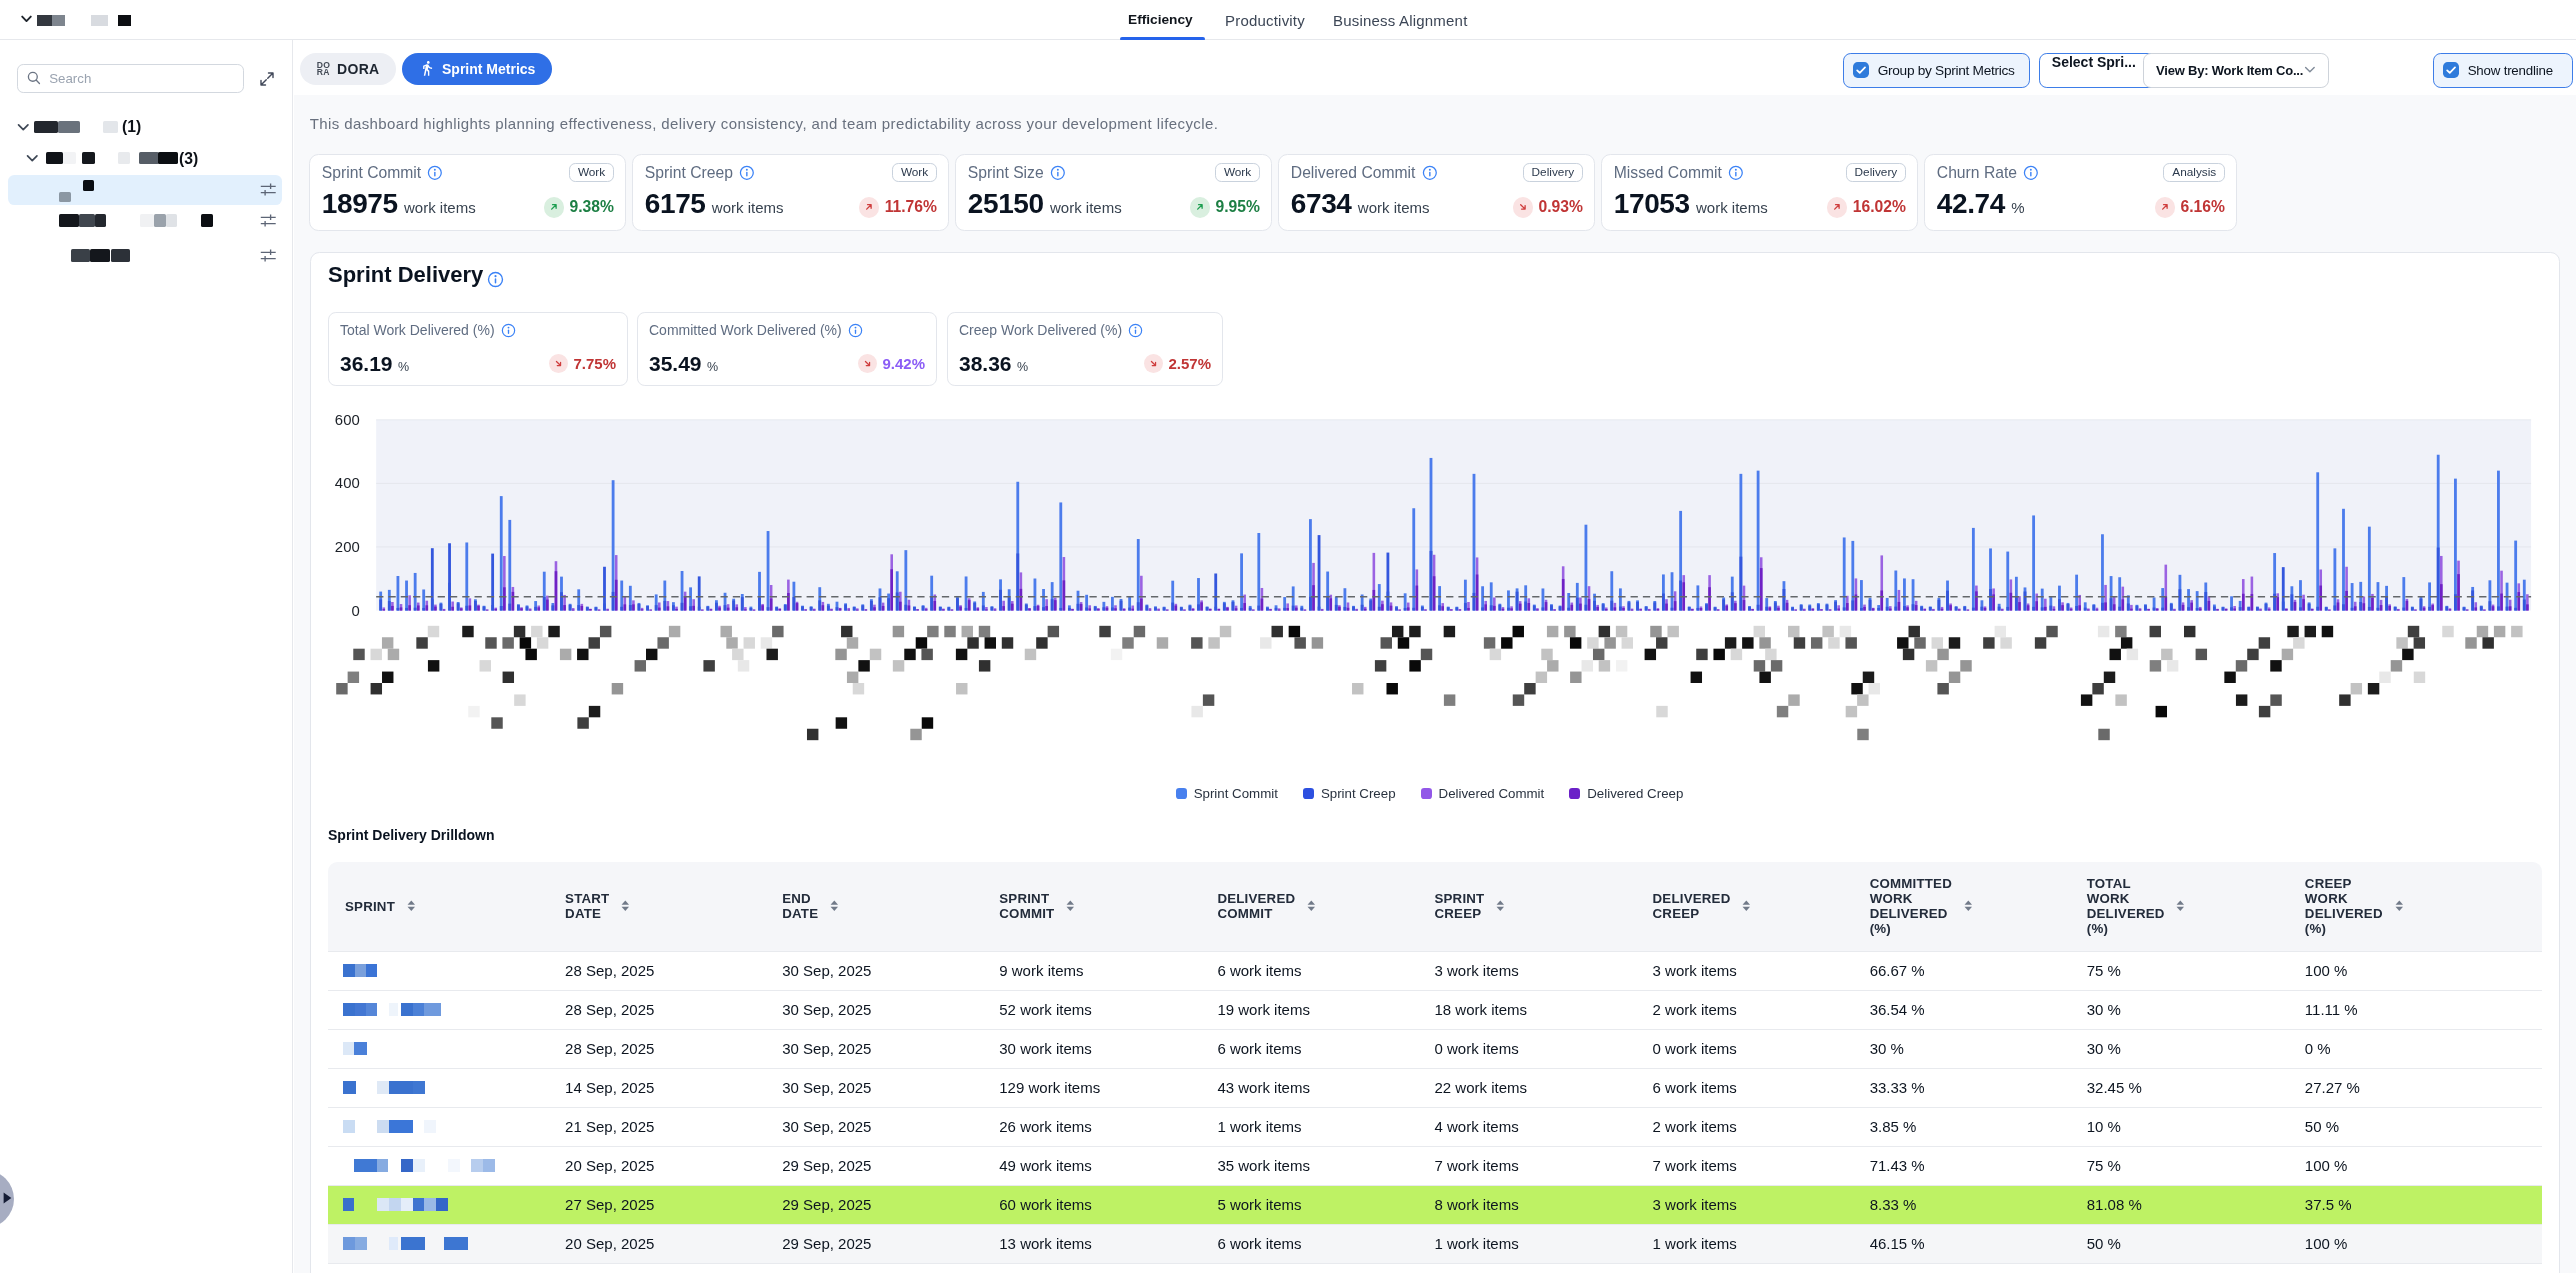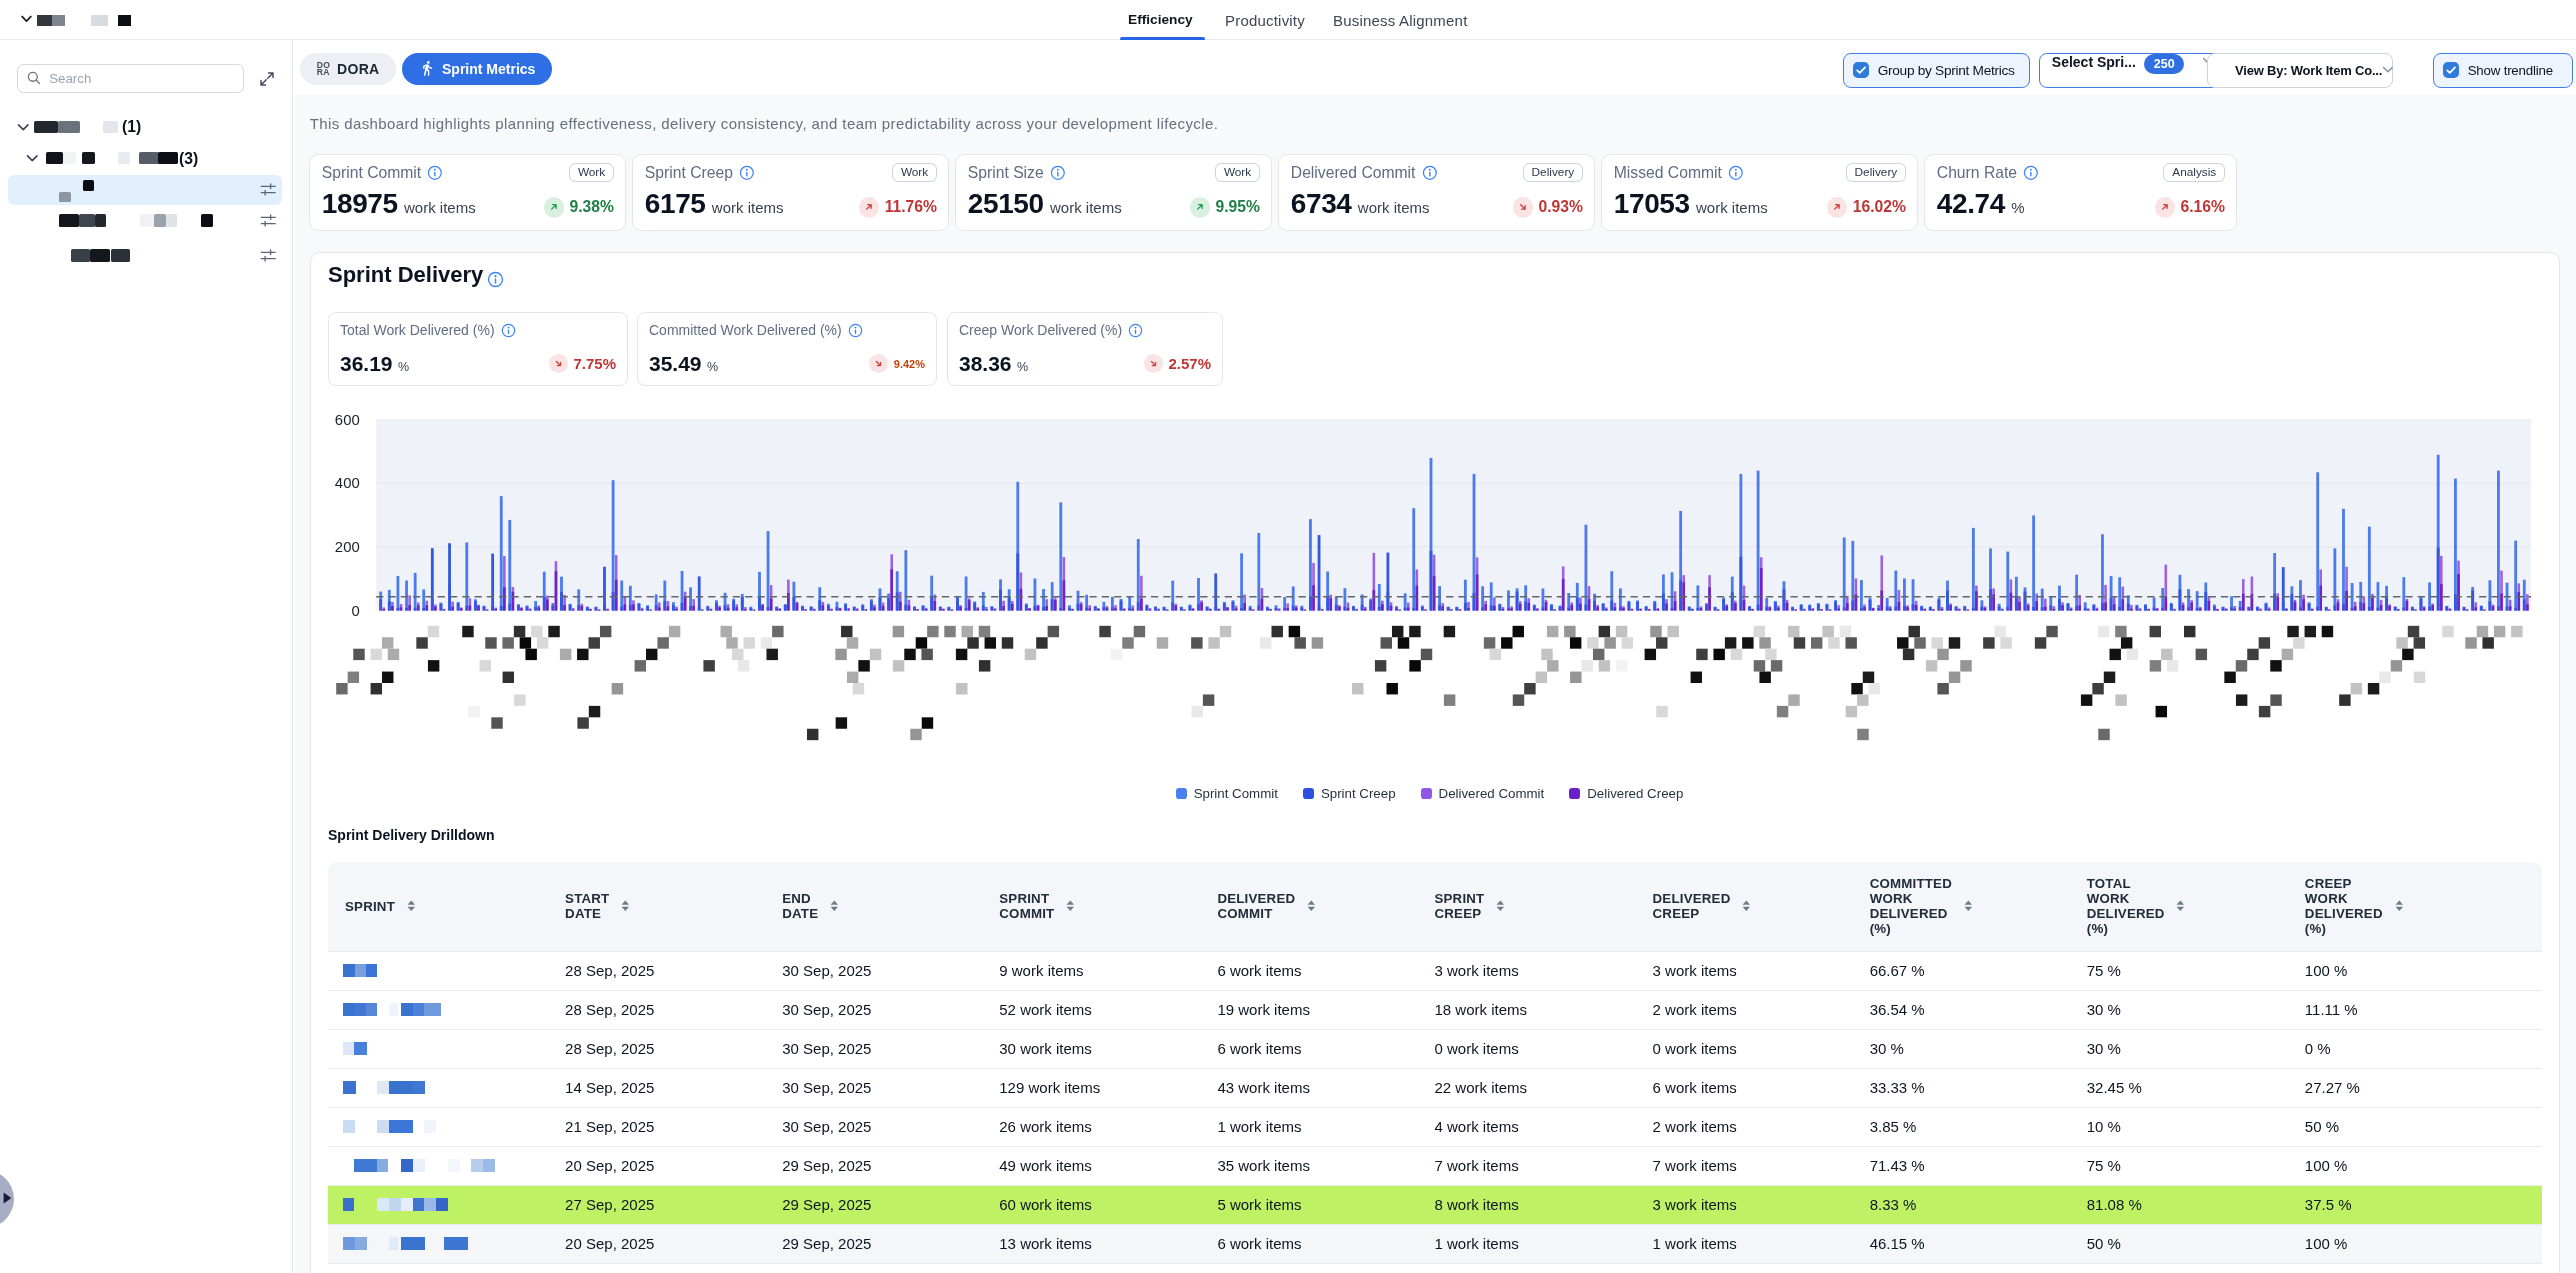--- a/index.html
+++ b/index.html
@@ -98,21 +98,21 @@
       </span>
     <span style="font-size:13.7px;font-weight:500;color:#0d1520;letter-spacing:-0.3px">Group by Sprint Metrics</span>
   </div>
   <div style="position:absolute;left:1745px;top:12.5px;width:188px;height:35px;border:1.6px solid #3d7de8;background:#fff;border-radius:7.8px;display:flex;align-items:flex-start;padding:0 11.8px">
     <span style="font-size:14px;font-weight:600;color:#0d1520">Select Spri...</span>
     <span style="margin-left:8.6px;height:20.4px;border-radius:10.2px;background:#2f6fe0;color:#fff;font-size:12.5px;font-weight:700;display:flex;align-items:center;padding:0 9.4px">250</span>
     <span style="margin-left:auto"><svg width="11.8" height="7.8" viewBox="0 0 15 10" fill="none">
           <path d="M2 2L7.5 7.5L13 2" stroke="#818b99" stroke-width="1.8" stroke-linecap="round" stroke-linejoin="round"></path>
         </svg></span>
   </div>
-  <div style="position:absolute;left:1913px;top:12.5px;width:186px;height:35px;border:1.2px solid #ced3da;background:#fff;border-radius:7.8px;display:flex;align-items:center;padding:0 27px">
+  <div style="position:absolute;left:1849px;top:12.5px;width:186px;height:35px;border:1.2px solid #ced3da;background:#fff;border-radius:7.8px;display:flex;align-items:center;padding:0 12px">
     <span style="font-size:13px;font-weight:600;color:#0d1520;letter-spacing:-0.2px;white-space:nowrap">View By: Work Item Co...</span>
     <span style="margin-left:auto"><svg width="11.8" height="7.8" viewBox="0 0 15 10" fill="none">
           <path d="M2 2L7.5 7.5L13 2" stroke="#818b99" stroke-width="1.8" stroke-linecap="round" stroke-linejoin="round"></path>
         </svg></span>
   </div>
   <div style="position:absolute;left:2139px;top:12.5px;width:140px;height:35px;border:1.6px solid #3d7de8;background:#edf4fd;border-radius:7.8px;display:flex;align-items:center;padding:0 8.6px;gap:8.6px">
     <span style="width:16.5px;height:16.5px;border-radius:4.7px;background:#2f7bdb;display:flex;align-items:center;justify-content:center">
         <svg width="10.2" height="8.6" viewBox="0 0 13 11" fill="none">
           <path d="M1.5 5.5L4.8 8.8L11.5 1.8" stroke="#fff" stroke-width="2.2" stroke-linecap="round" stroke-linejoin="round"></path>
         </svg>
@@ -307,21 +307,21 @@
   <div style="position:absolute;left:11px;bottom:9.4px;display:flex;align-items:baseline;gap:5.5px">
     <span style="font-size:21px;font-weight:700;color:#0a1320">35.49</span>
     <span style="font-size:12.5px;color:#37424f">%</span>
   </div>
   <div style="position:absolute;right:11px;bottom:11.8px;display:flex;align-items:center;gap:5.5px">
     <span style="width:19px;height:19px;border-radius:50%;background:#fae3e3;display:flex;align-items:center;justify-content:center">
           <svg width="11" height="11" viewBox="0 0 16 16" fill="none">
             <path d="M5 5L11 11M11 6.2V11H6.2" stroke="#cf3d3d" stroke-width="1.8" stroke-linecap="round" stroke-linejoin="round"></path>
           </svg>
         </span>
-    <span style="font-size:11px;font-weight:700;color:#c2410c">9.42%</span>
+    <span style="font-size:15px;font-weight:700;color:#8b5cf6">9.42%</span>
   </div>
 </div>
 <div style="position:absolute;left:636px;top:59px;width:276px;height:74px;background:#fff;border:0.8px solid #e3e6ec;border-radius:7.8px;box-sizing:border-box">
   <div style="position:absolute;left:11px;top:9.4px;display:flex;align-items:center;gap:6.3px">
     <span style="font-size:14px;font-weight:500;color:#606d82">Creep Work Delivered (%)</span>
         <svg width="15" height="15" viewBox="0 0 20 20" fill="none" style="flex:0 0 auto">
           <circle cx="10" cy="10" r="8.2" stroke="#3b82f6" stroke-width="1.6"></circle>
           <circle cx="10" cy="6.1" r="1.25" fill="#3b82f6"></circle>
           <rect x="9.1" y="8.6" width="1.8" height="6" rx="0.9" fill="#3b82f6"></rect>
         </svg>

